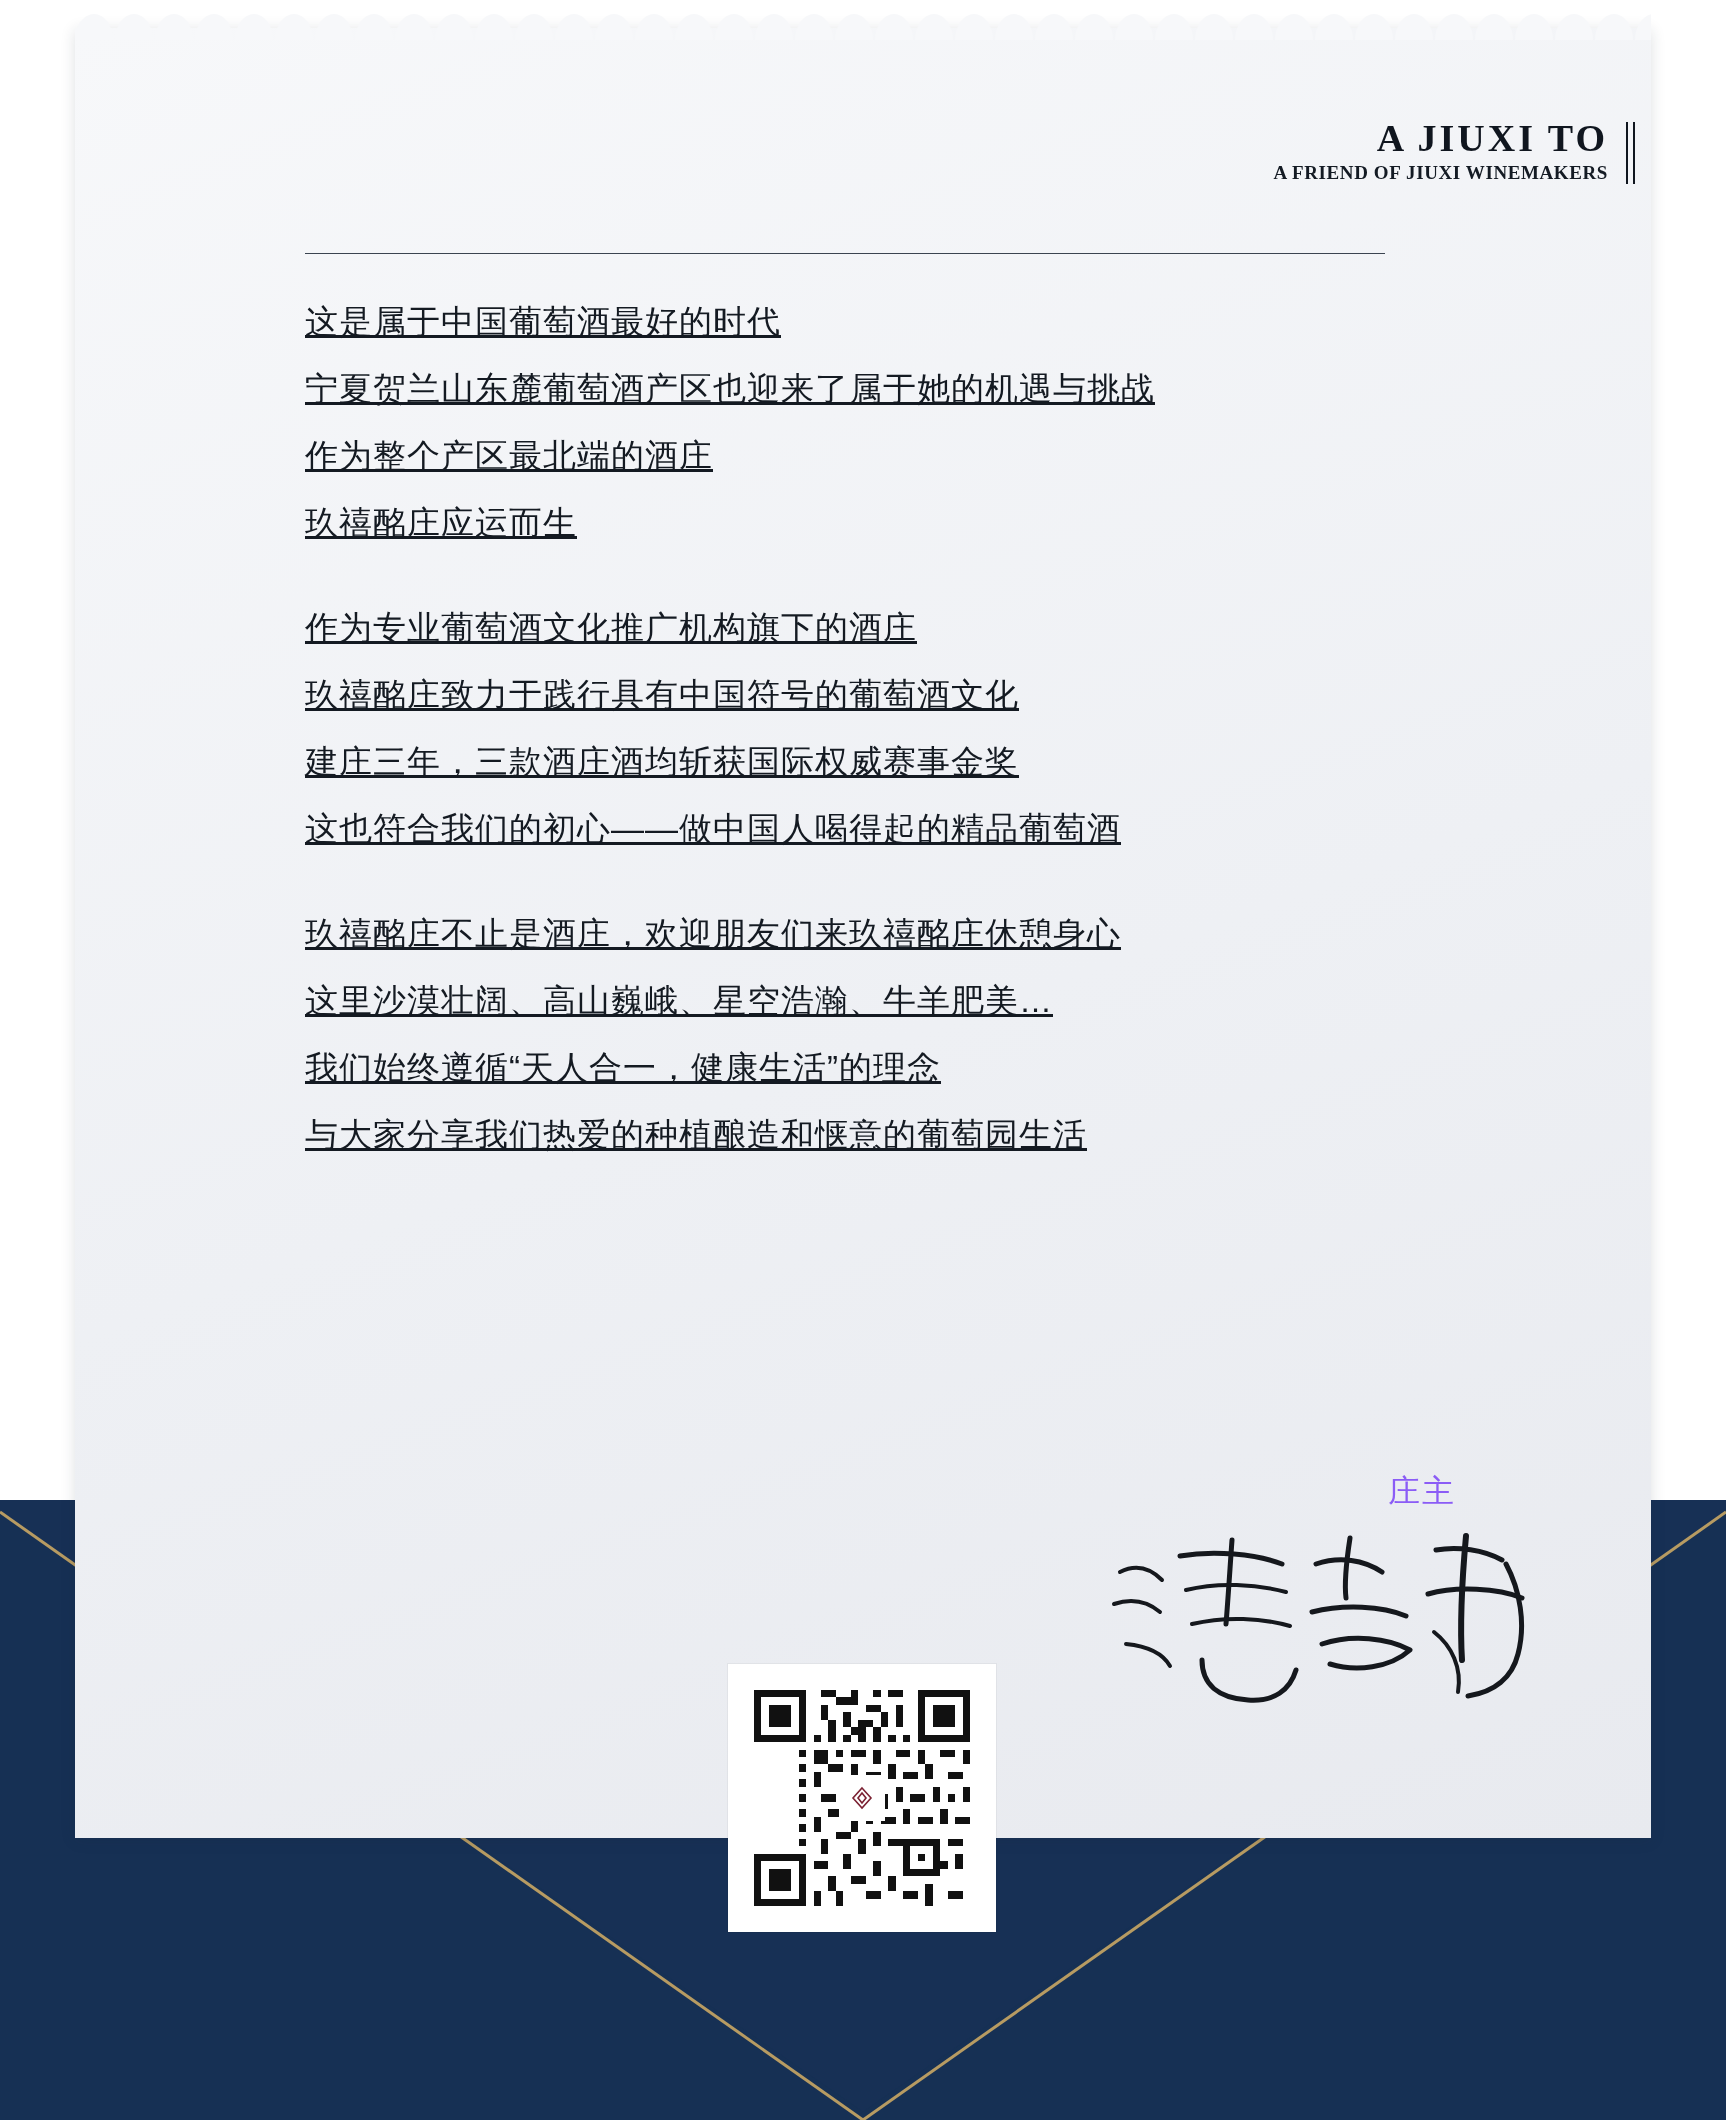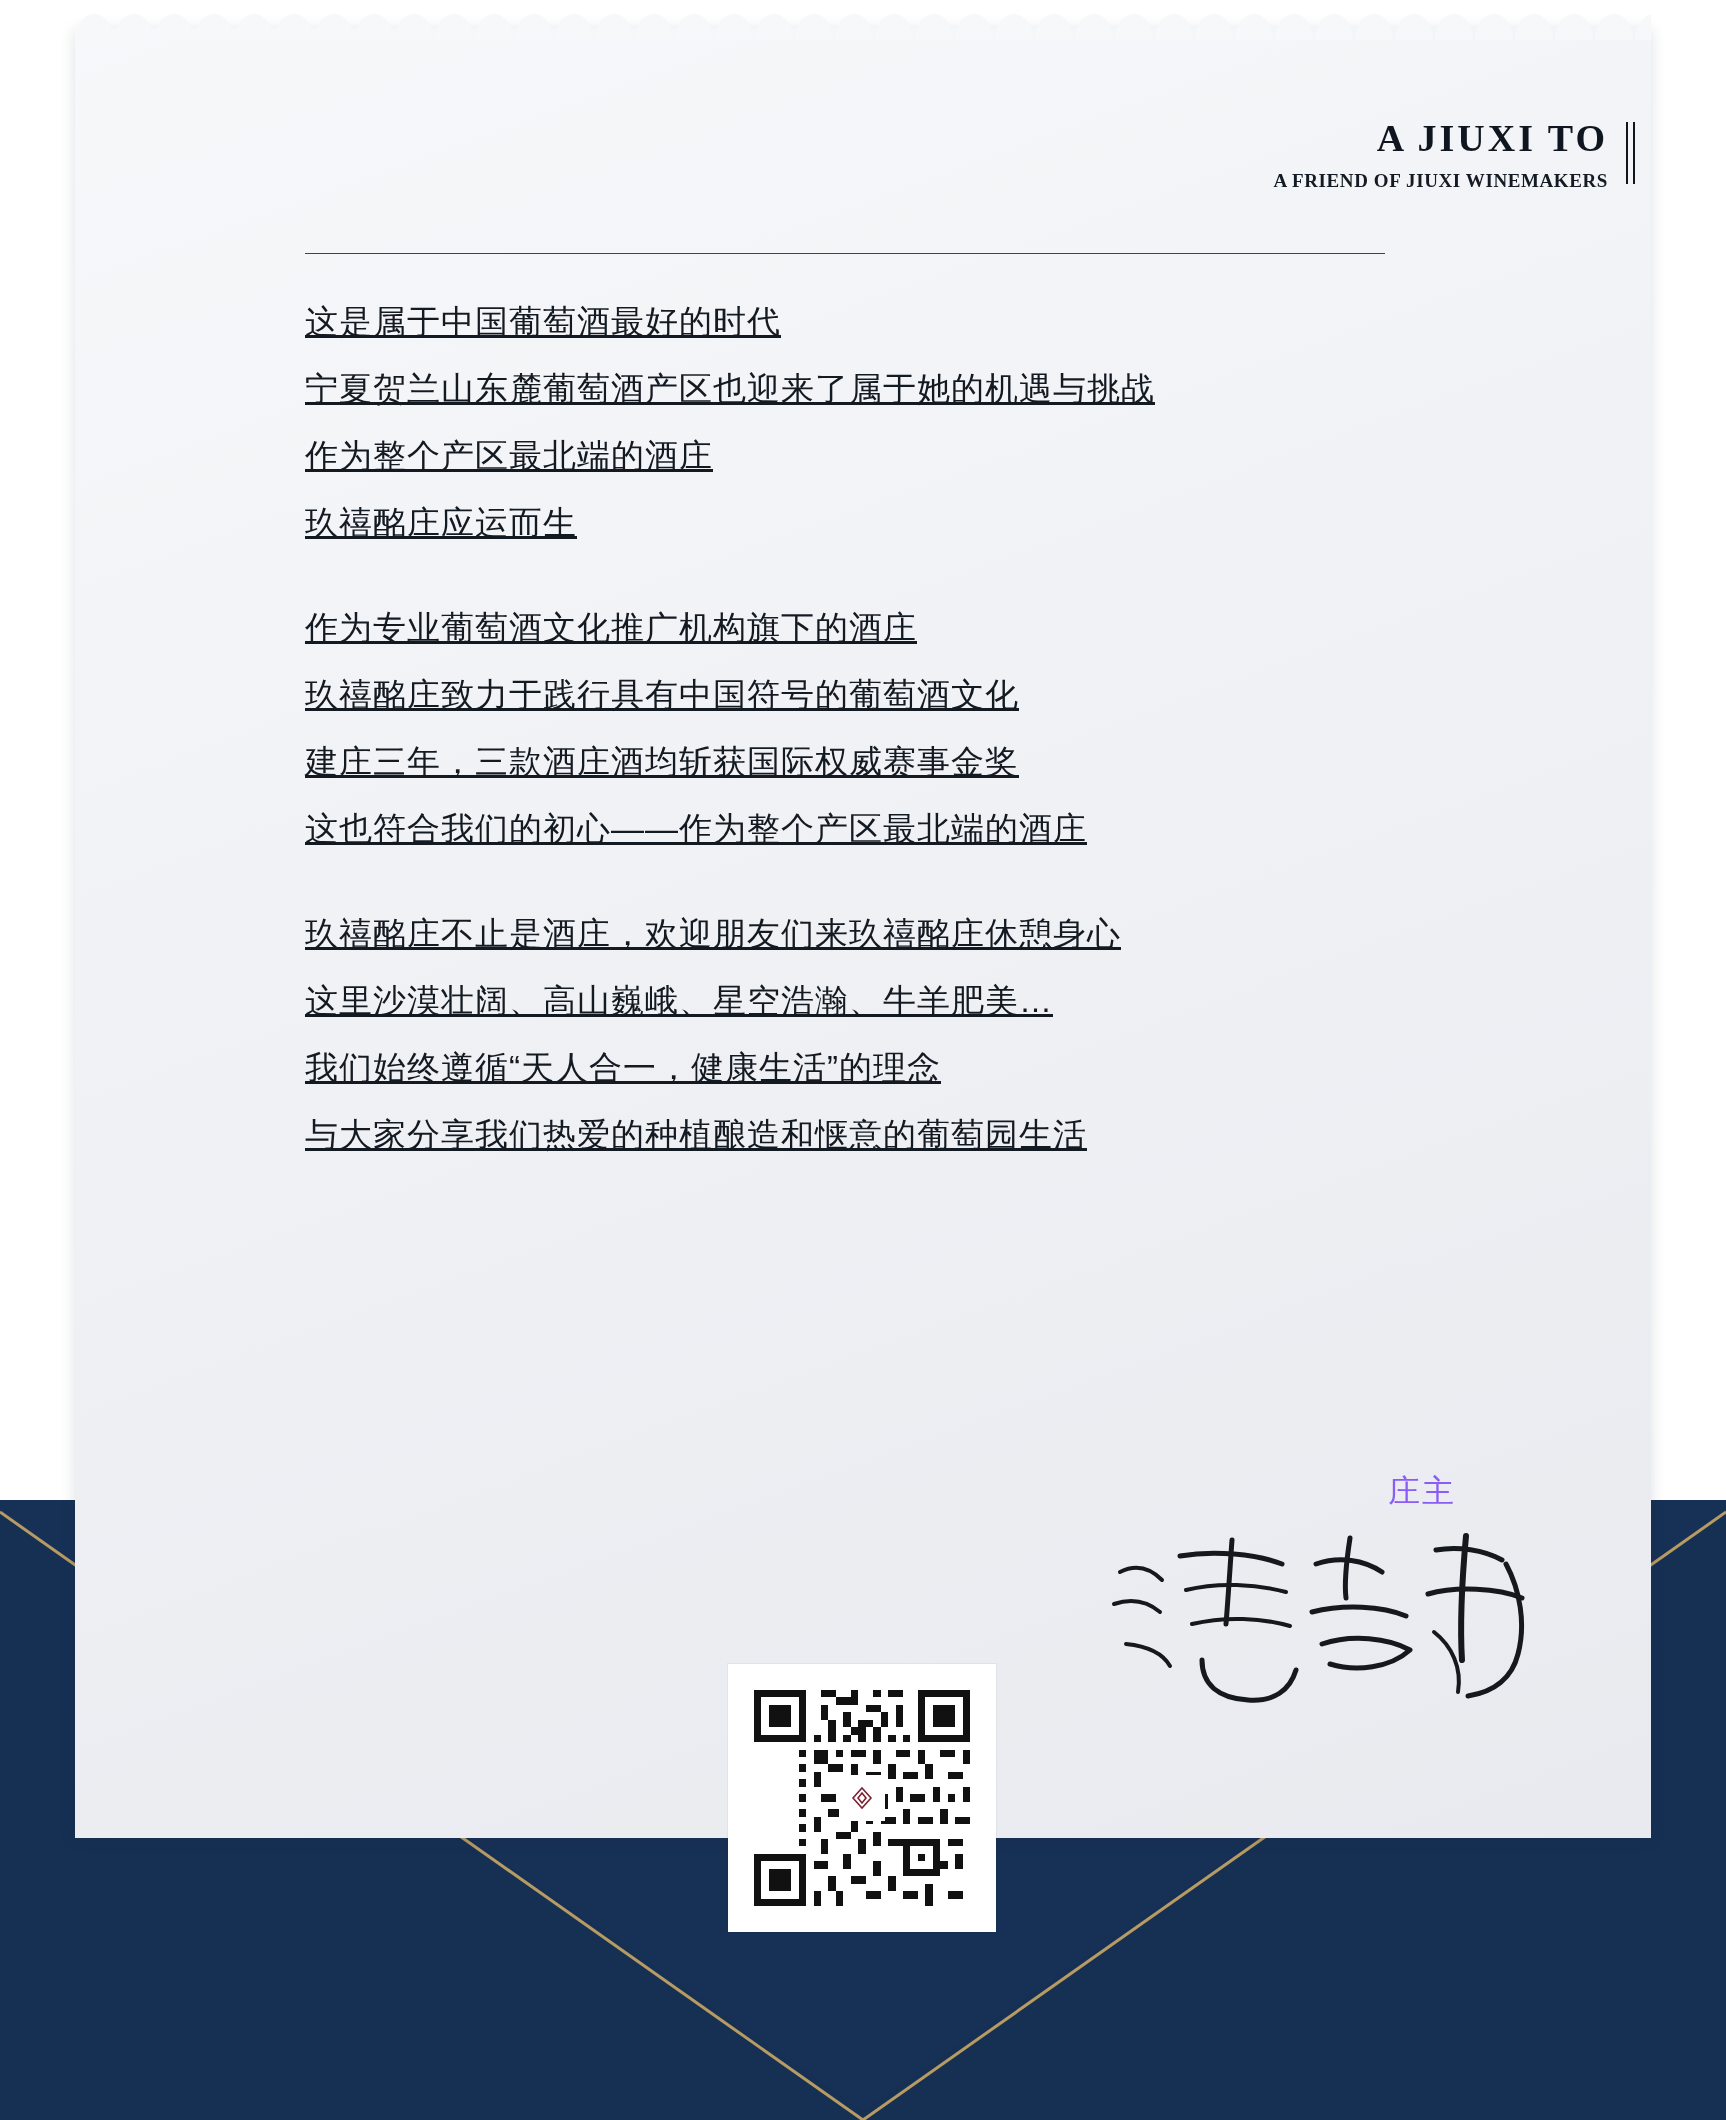--- a/index.html
+++ b/index.html
@@ -104,21 +104,21 @@
     font-size: 38px;
     letter-spacing: 3px;
     line-height: 1.1;
     color: #10161f;
   }
   .subtitle-en {
     font-family: "Liberation Serif", serif;
     font-weight: bold;
     font-size: 19px;
     letter-spacing: 0.6px;
-    margin-top: 10px;
+    margin-top: 2px;
     color: #141b24;
   }
   .double-bar {
     margin-left: 16px;
     margin-top: 4px;
     width: 14px;
     height: 62px;
     position: relative;
   }
   .double-bar span {
@@ -281,21 +281,21 @@
   <div class="para">
     <p>这是属于中国葡萄酒最好的时代</p>
     <p>宁夏贺兰山东麓葡萄酒产区也迎来了属于她的机遇与挑战</p>
     <p>作为整个产区最北端的酒庄</p>
     <p>玖禧酩庄应运而生</p>
   </div>
   <div class="para">
     <p>作为专业葡萄酒文化推广机构旗下的酒庄</p>
     <p>玖禧酩庄致力于践行具有中国符号的葡萄酒文化</p>
     <p>建庄三年，三款酒庄酒均斩获国际权威赛事金奖</p>
-    <p>这也符合我们的初心——作为整个产区最北端的酒庄</p>
+    <p>这也符合我们的初心——做中国人喝得起的精品葡萄酒</p>
   </div>
   <div class="para">
     <p>玖禧酩庄不止是酒庄，欢迎朋友们来玖禧酩庄休憩身心</p>
     <p>这里沙漠壮阔、高山巍峨、星空浩瀚、牛羊肥美…</p>
     <p>我们始终遵循“天人合一，健康生活”的理念</p>
     <p>与大家分享我们热爱的种植酿造和惬意的葡萄园生活</p>
   </div>
 </div>
 
 <div class="sign-label">庄主</div>

